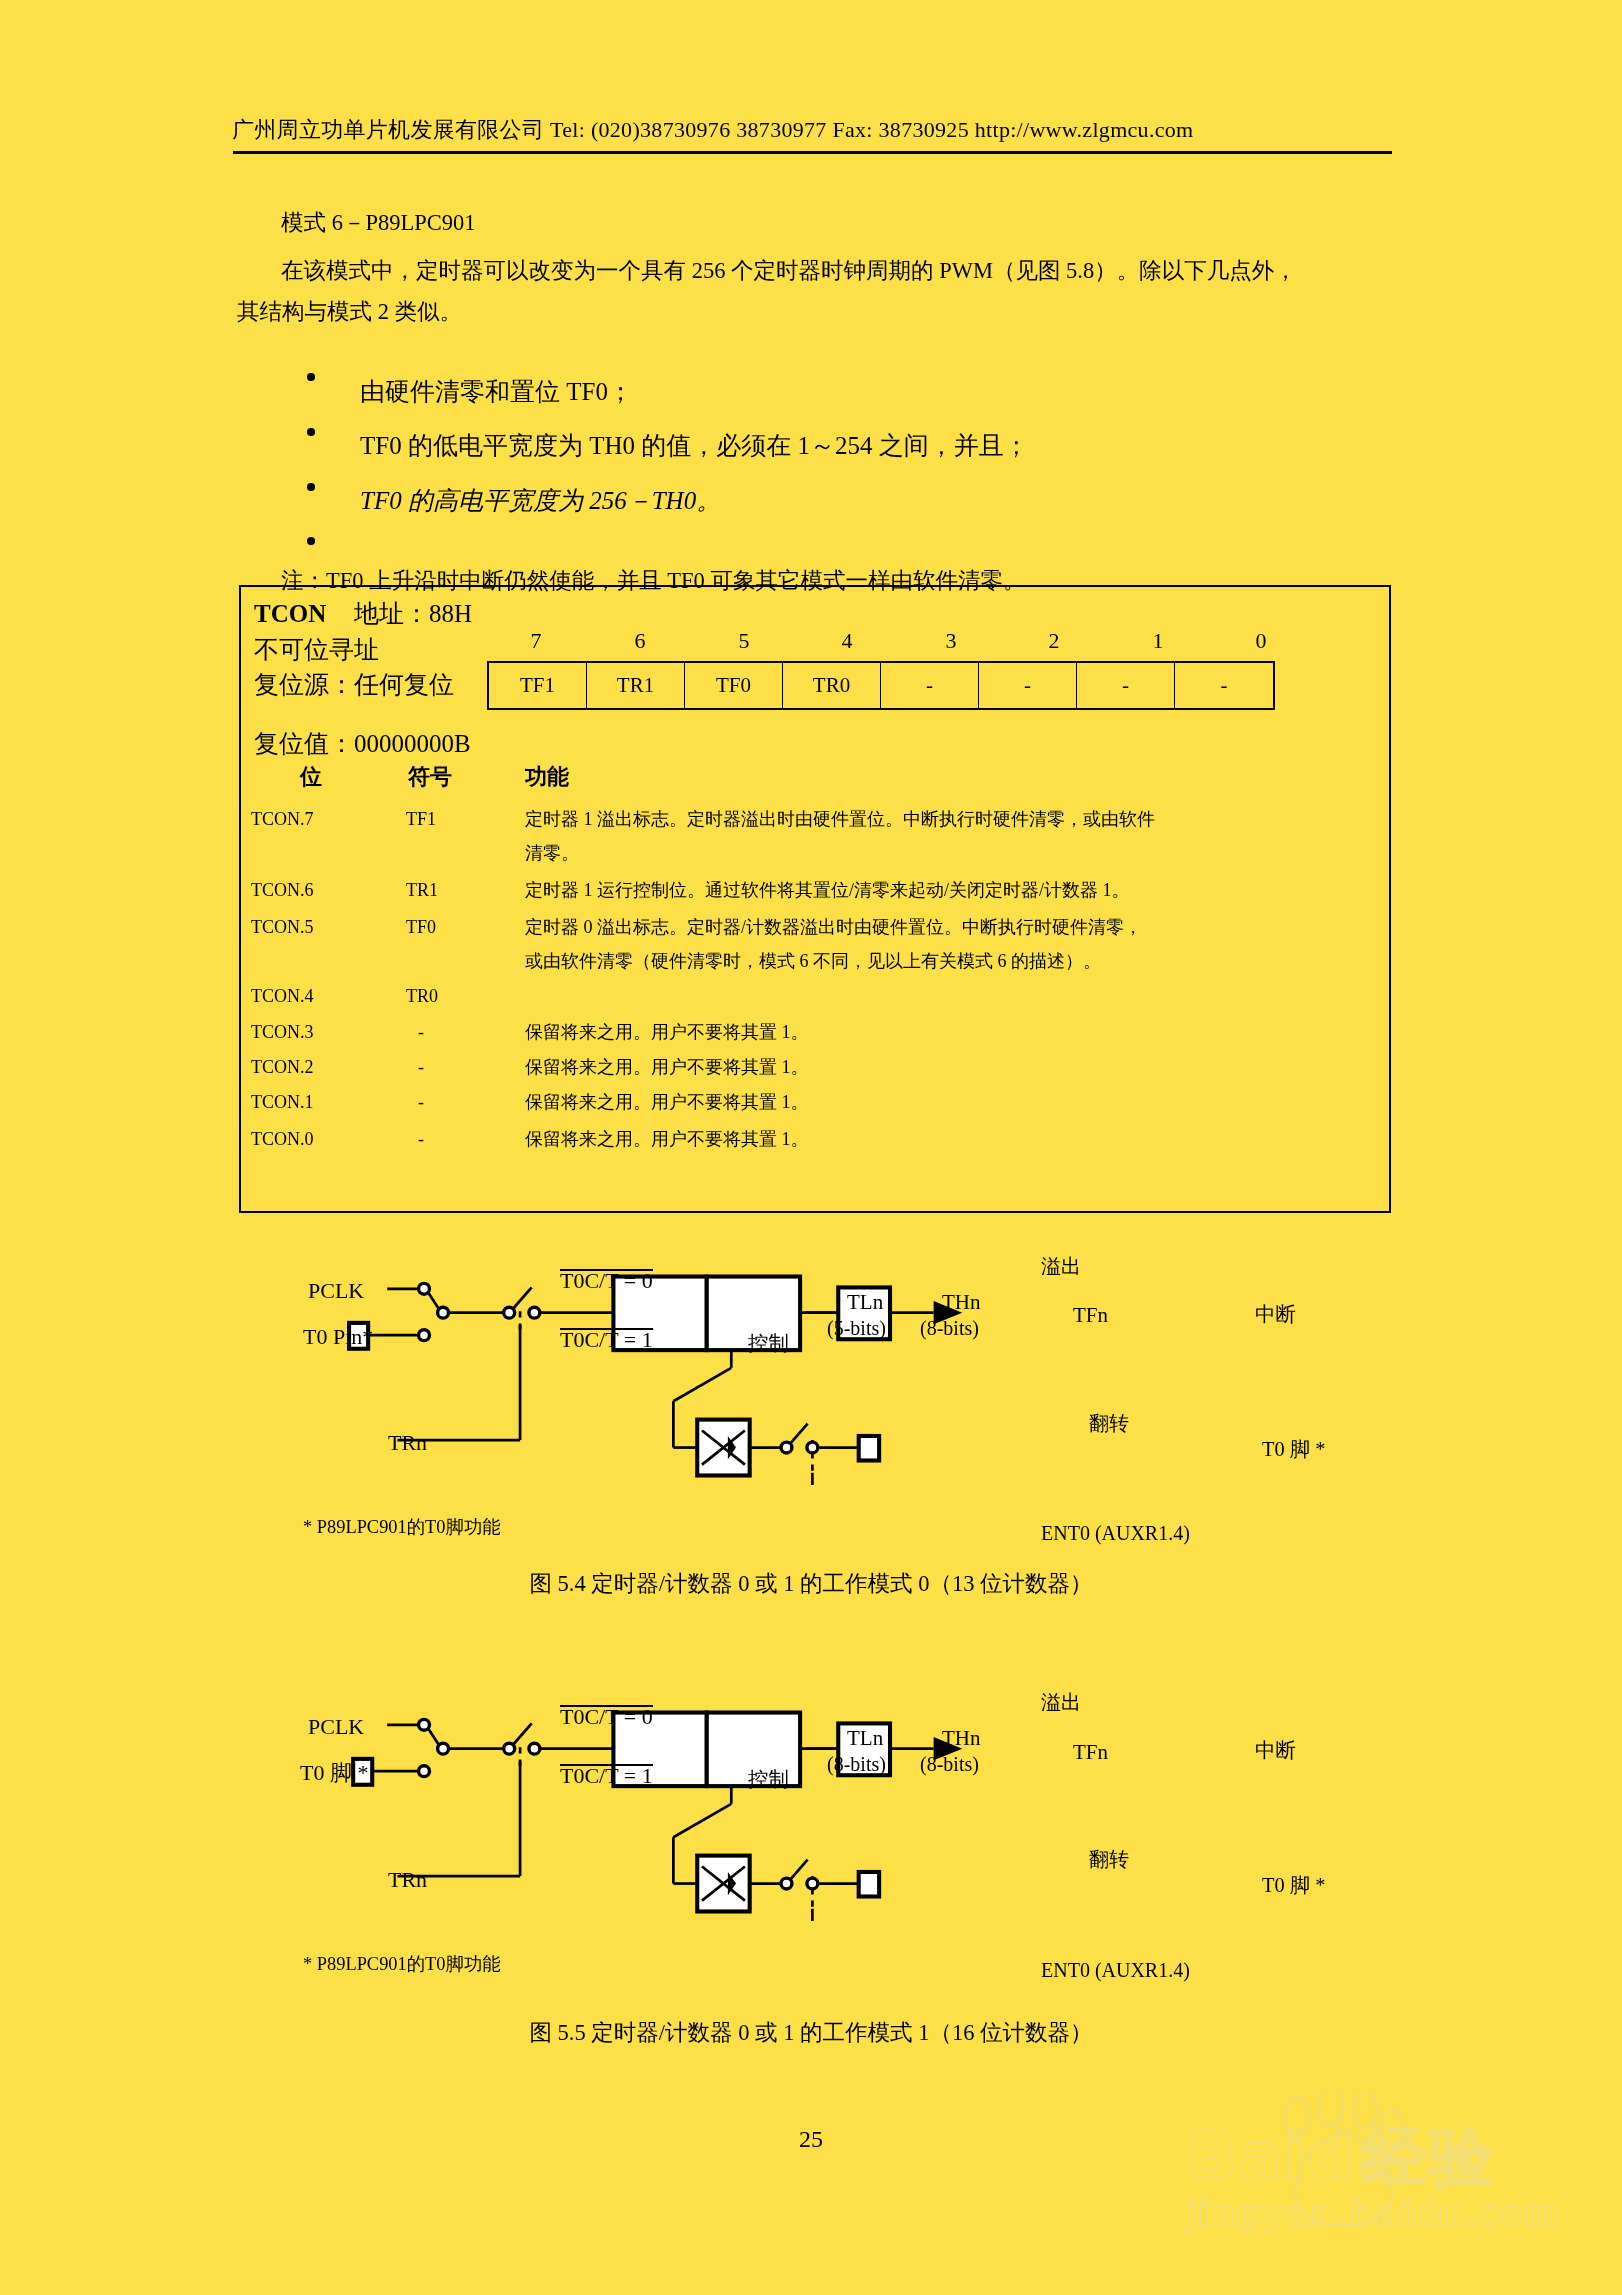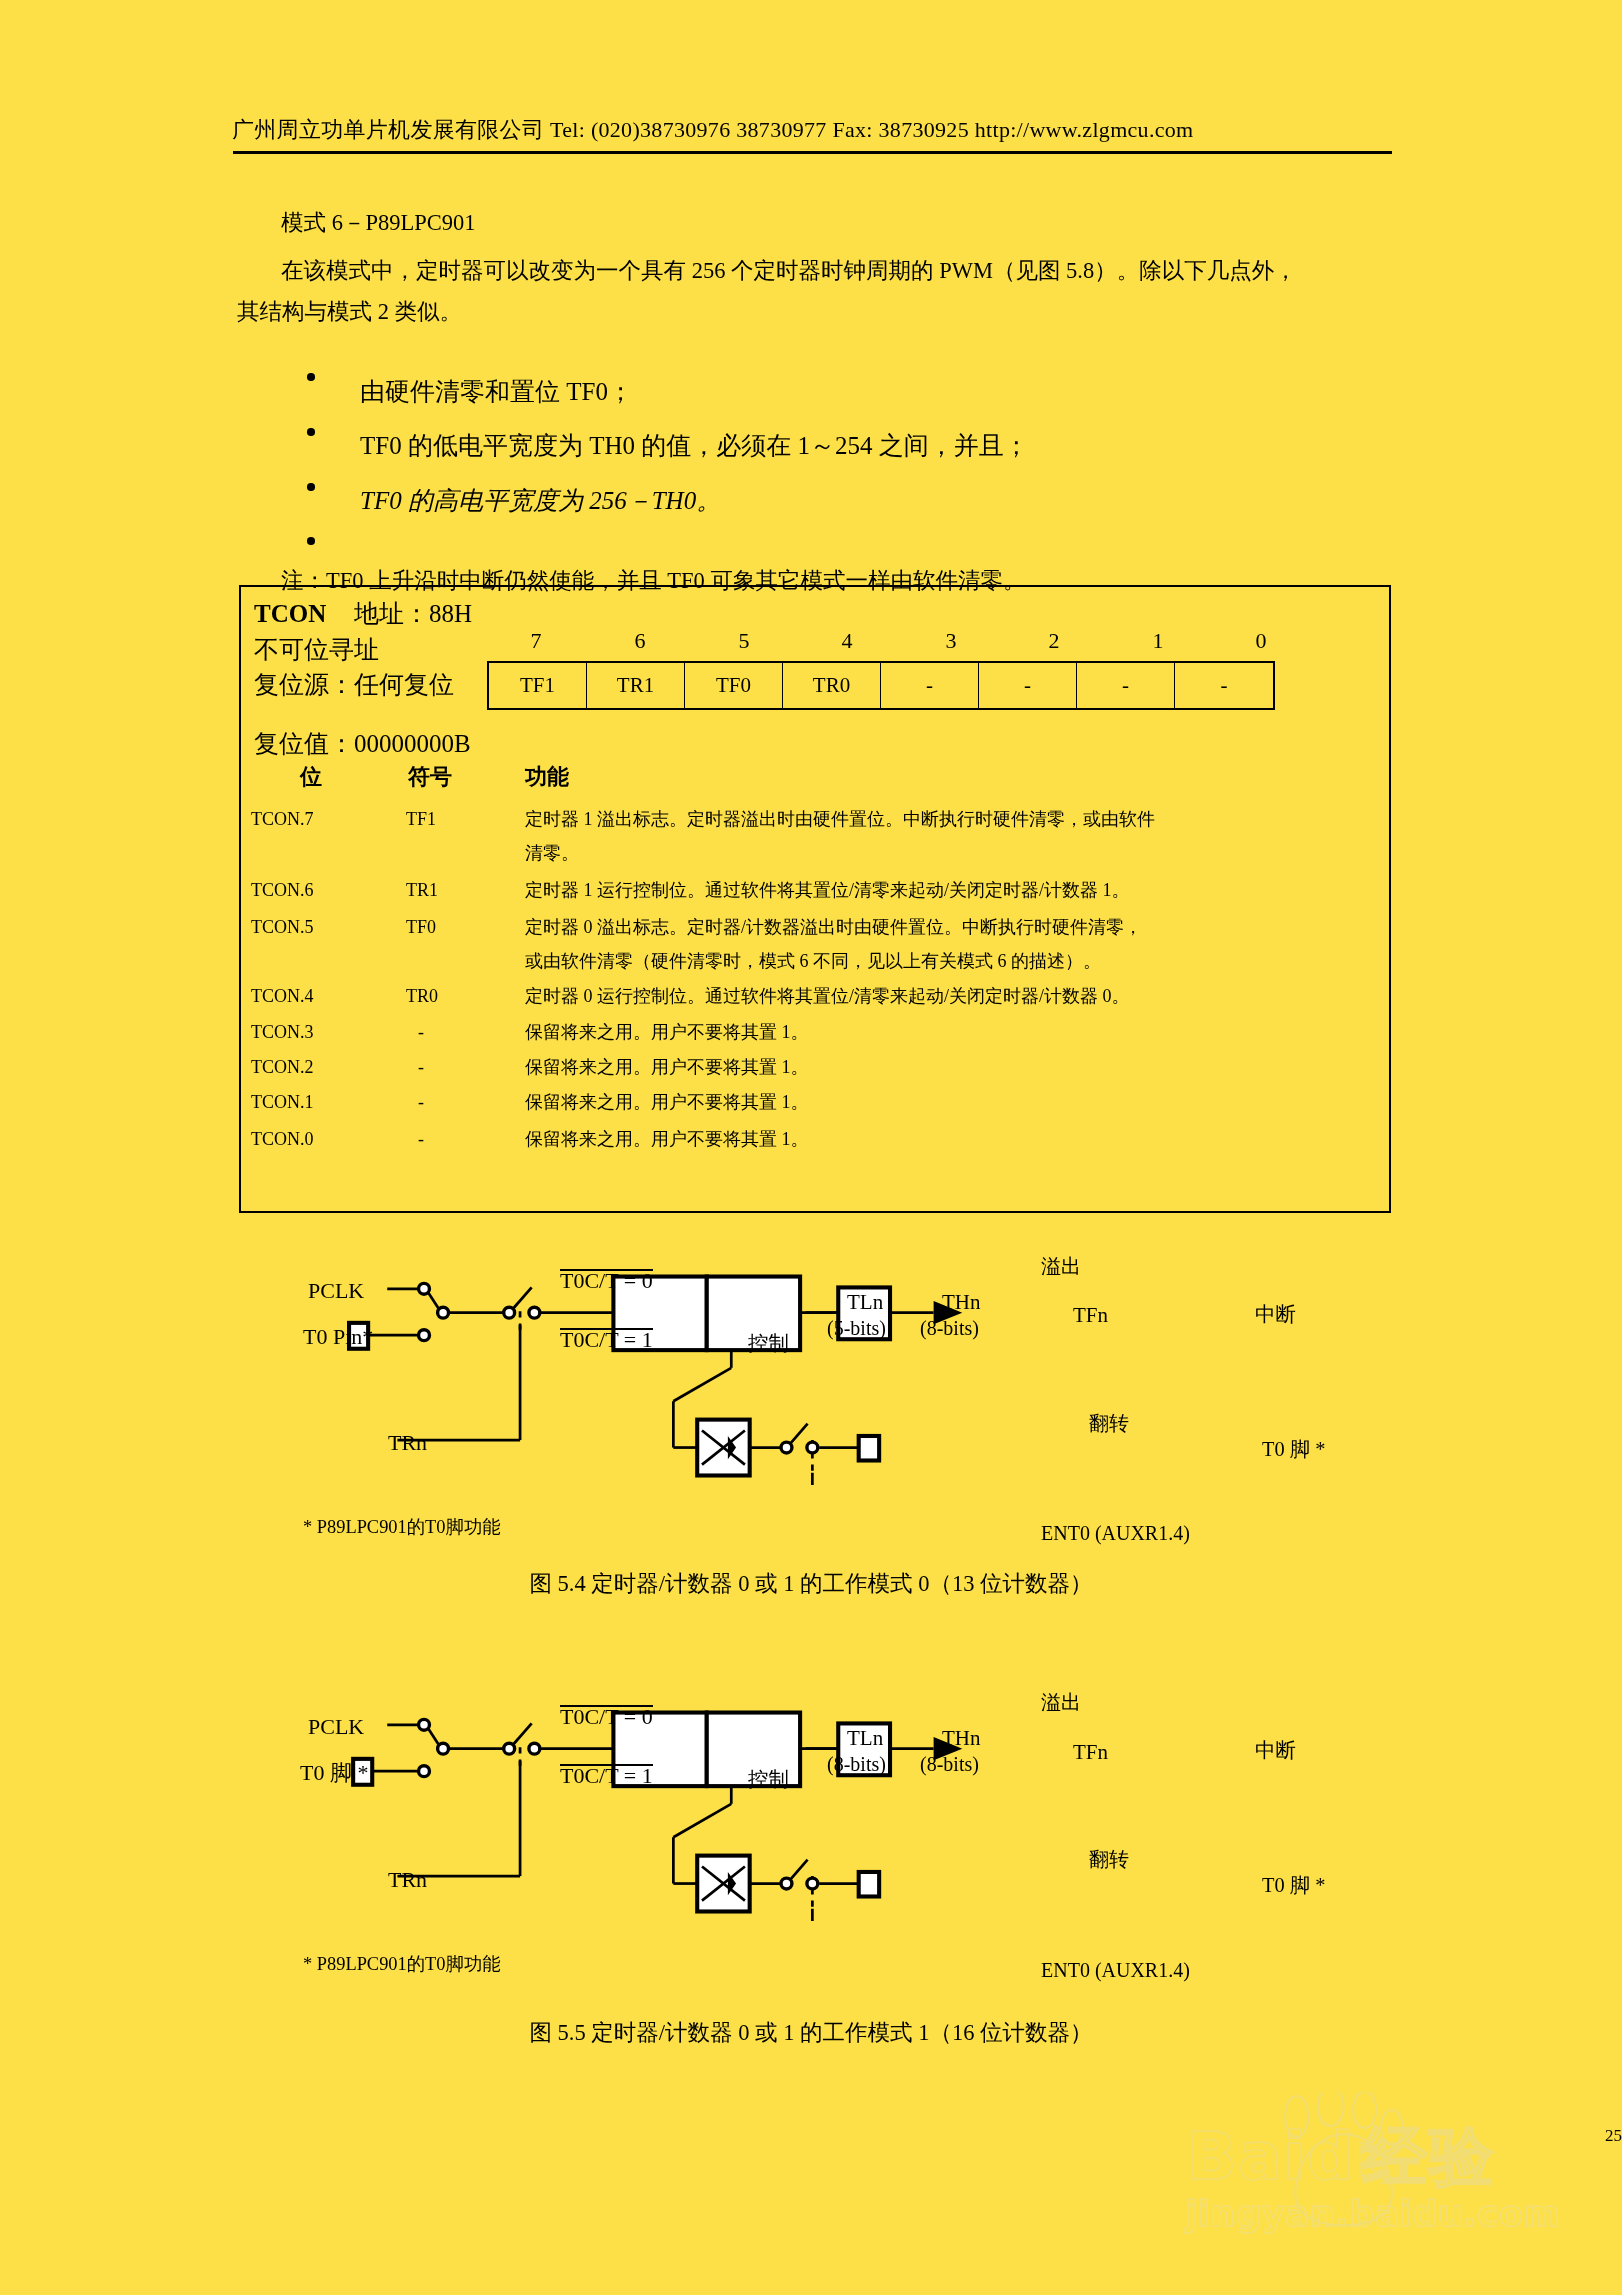--- a/index.html
+++ b/index.html
@@ -142,22 +142,22 @@
     white-space: nowrap;
   }
 
   
   .dg { position: absolute; }
   .dg svg { display: block; }
 
   .page-number {
     position: absolute;
     width: 1622px;
-    text-align: right;
-    font-size: 17px;
+    text-align: center;
+    font-size: 24px;
   }
 
   
   .watermark {
     position: absolute;
     opacity: 0.30;
     pointer-events: none;
   }
   .wm-text {
     font-family: "DejaVu Sans", sans-serif;
@@ -246,21 +246,20 @@
   <div class="desc-row" style="left:406px; top:874px;">TR1</div>
   <div class="desc-row" style="left:525px; top:874px;">定时器 1 运行控制位。通过软件将其置位/清零来起动/关闭定时器/计数器 1。</div>
 
   <div class="desc-row" style="left:251px; top:911px;">TCON.5</div>
   <div class="desc-row" style="left:406px; top:911px;">TF0</div>
   <div class="desc-row" style="left:525px; top:911px;">定时器 0 溢出标志。定时器/计数器溢出时由硬件置位。中断执行时硬件清零，</div>
   <div class="desc-row" style="left:525px; top:945px;">或由软件清零（硬件清零时，模式 6 不同，见以上有关模式 6 的描述）。</div>
 
   <div class="desc-row" style="left:251px; top:980px;">TCON.4</div>
   <div class="desc-row" style="left:406px; top:980px;">TR0</div>
-  <div class="desc-row" style="left:525px; top:980px;">定时器 0 运行控制位。通过软件将其置位/清零来起动/关闭定时器/计数器 0。</div>
 
   <div class="desc-row" style="left:251px; top:1016px;">TCON.3</div>
   <div class="desc-row" style="left:418px; top:1016px;">-</div>
   <div class="desc-row" style="left:525px; top:1016px;">保留将来之用。用户不要将其置 1。</div>
 
   <div class="desc-row" style="left:251px; top:1051px;">TCON.2</div>
   <div class="desc-row" style="left:418px; top:1051px;">-</div>
   <div class="desc-row" style="left:525px; top:1051px;">保留将来之用。用户不要将其置 1。</div>
 
   <div class="desc-row" style="left:251px; top:1086px;">TCON.1</div>

